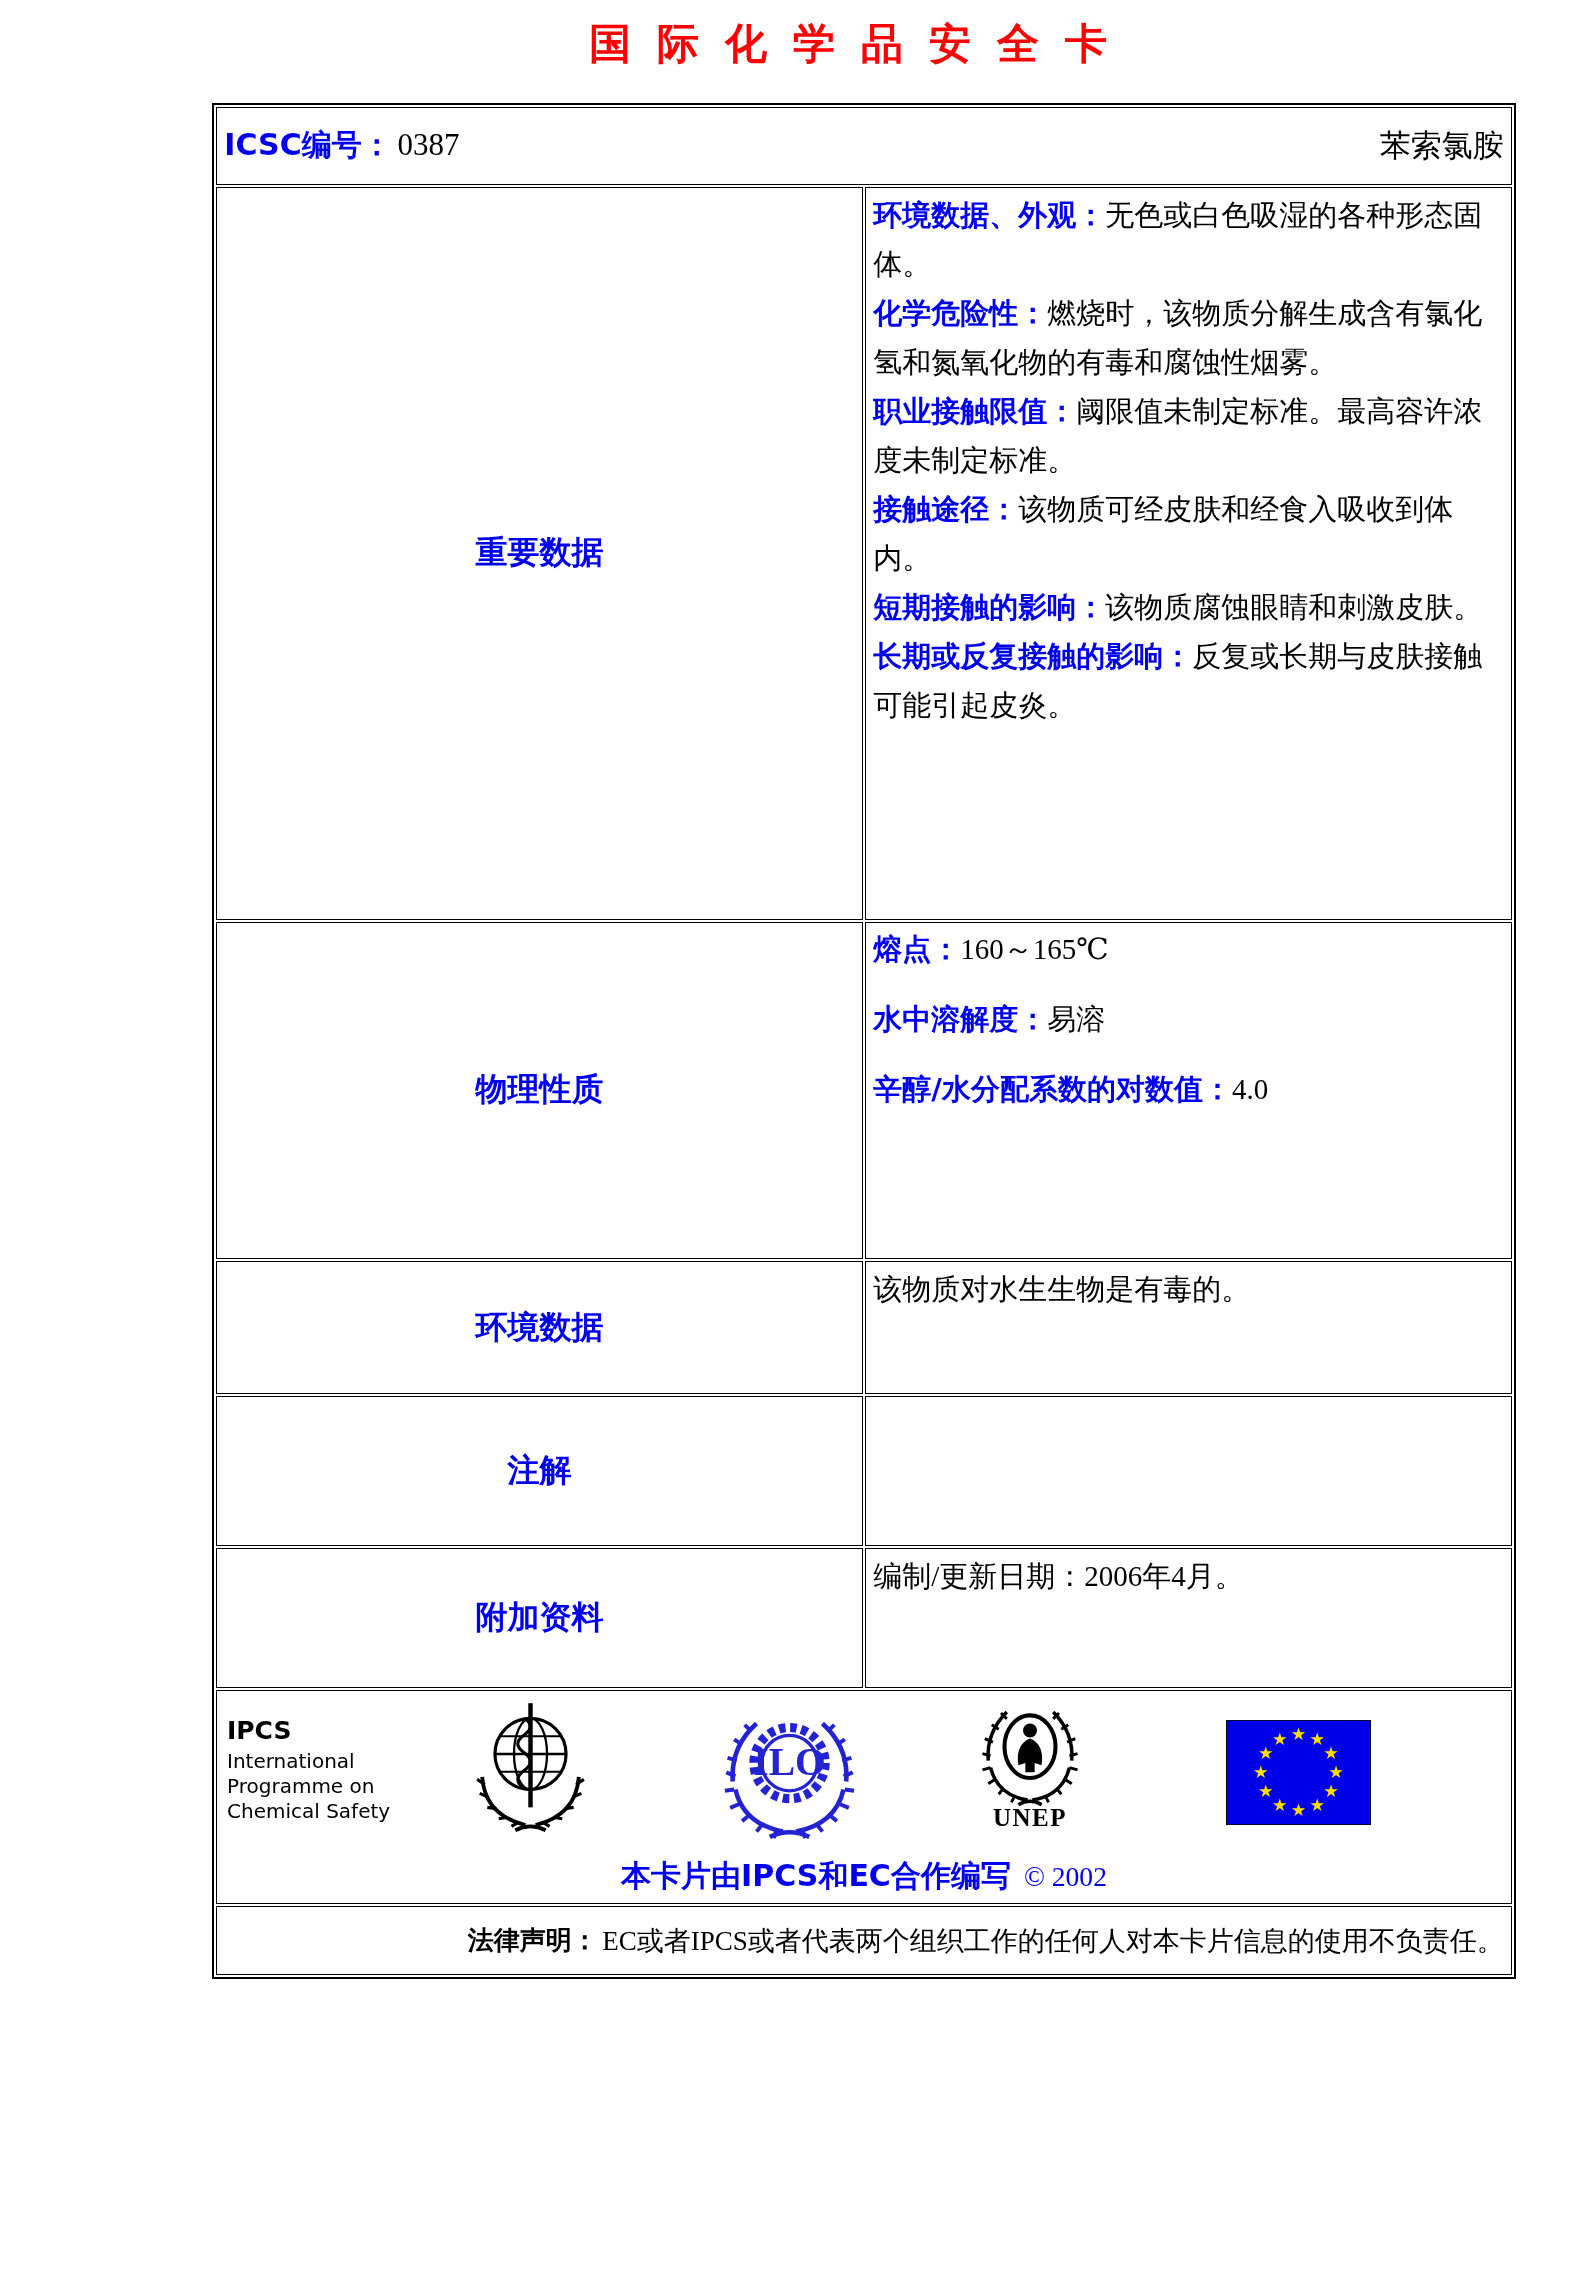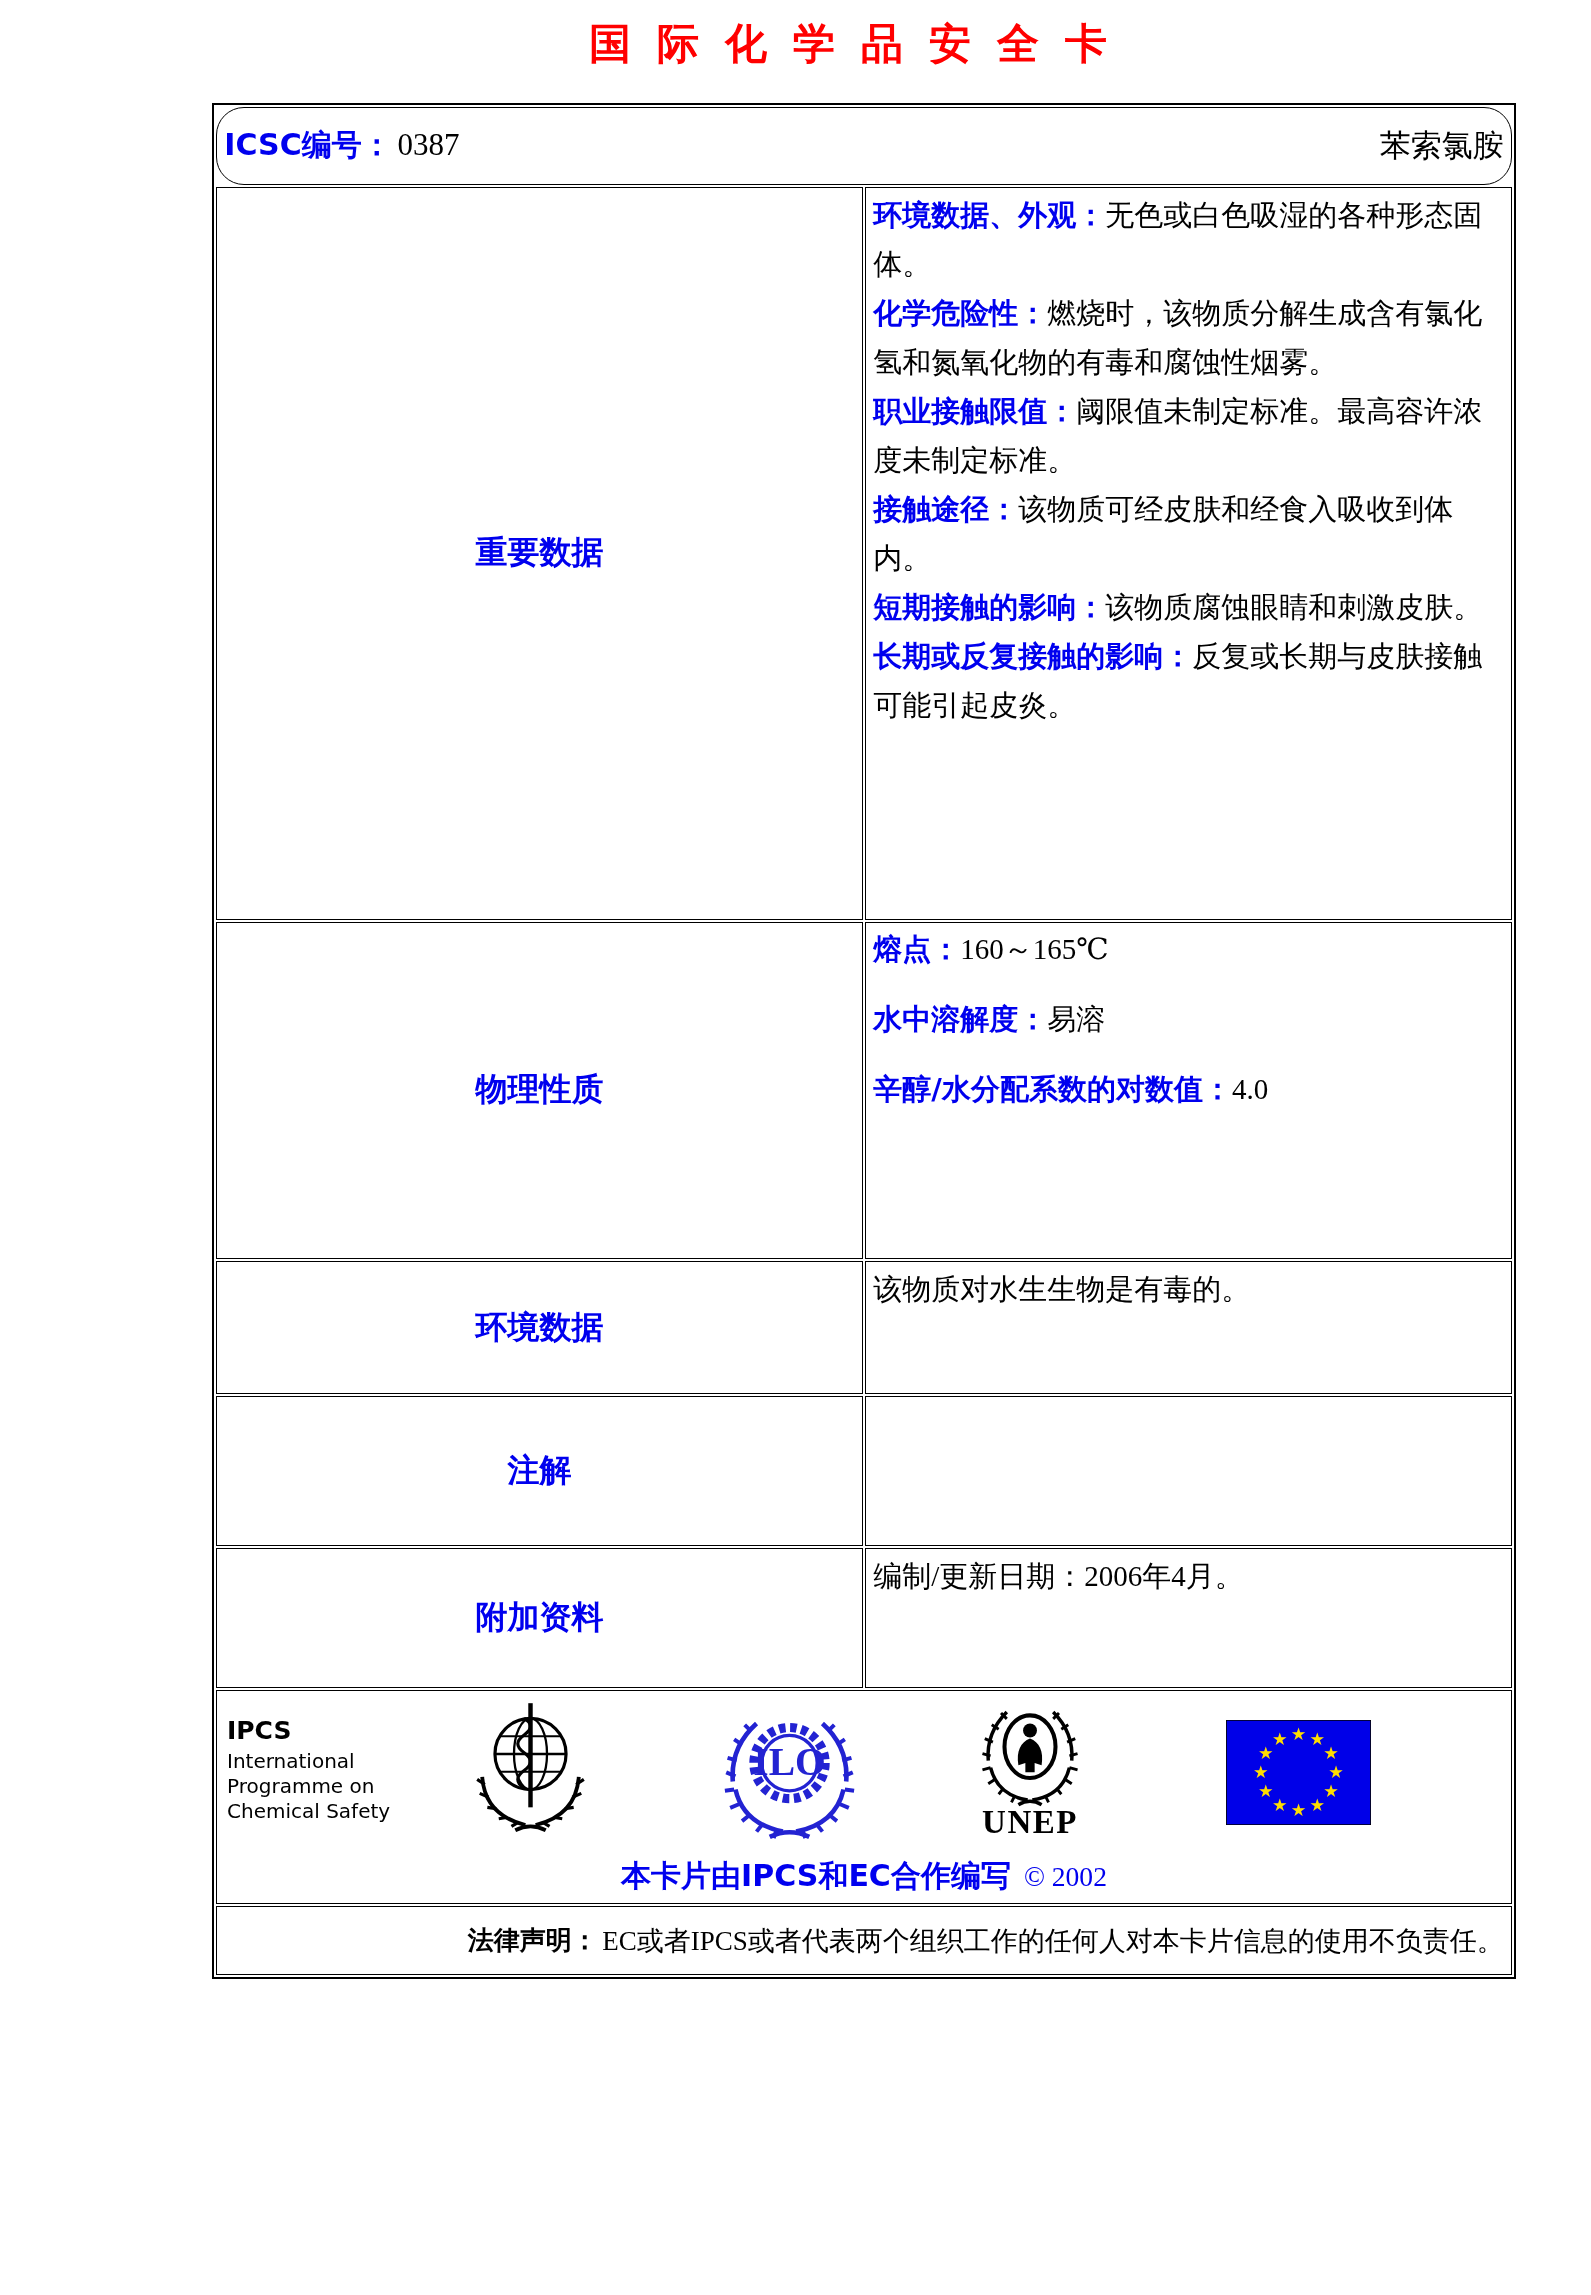--- a/index.html
+++ b/index.html
@@ -18,21 +18,21 @@
     border:2.9px solid #000;border-spacing:2.2px;border-collapse:separate;
     background:#fff;table-layout:fixed;
   }
   td{border:1.5px solid #000;vertical-align:top;padding:2.9px 7.3px;overflow:hidden;}
   td.label-cell{
     width:173px;text-align:center;vertical-align:middle;
     color:#0000ee;font-weight:bold;font-size:32px;
     font-family:"DejaVu Sans","Liberation Sans",sans-serif;
   }
   
-  .r1 td{height:70px;border-radius:28px;}
+  .r1 td{height:70px;}
   .r2 td{height:725px;}
   .r3 td{height:330px;}
   .r4 td{height:125px;}
   .r5 td{height:142px;}
   .r6 td{height:132px;}
   .r7 td{height:204px;}
   .r8 td{height:62px;}
 
   .idrow{display:flex;justify-content:space-between;align-items:center;height:100%;font-size:31px;}
   .idrow .key{color:#0000ee;font-weight:bold;font-size:30px;
@@ -49,21 +49,21 @@
 
   td.footer-cell{position:relative;padding:4px;}
   .ipcs-block{position:absolute;left:10px;top:25px;color:#000;
     font-family:"DejaVu Sans","Liberation Sans",sans-serif;}
   .ipcs-block .big{font-size:25px;font-weight:bold;margin-bottom:4.4px;}
   .ipcs-block .small{font-size:20px;line-height:25px;}
   .logo{position:absolute;}
   .logo-who{left:250px;top:7.3px;}
   .logo-ilo{left:500px;top:11.6px;}
   .logo-unep{left:755px;top:7.3px;text-align:center;}
-  .unep-word{font-size:33px;font-weight:bold;color:#000;letter-spacing:1.5px;
+  .unep-word{font-size:25px;font-weight:bold;color:#000;letter-spacing:1.5px;
     font-family:"Liberation Serif","DejaVu Serif",serif;margin-top:-5.8px;}
   .logo-eu{left:1009px;top:29px;}
   .footer-caption{
     position:absolute;bottom:5.8px;left:0;width:100%;text-align:center;
     color:#0000ee;font-size:30px;font-weight:bold;
     font-family:"DejaVu Sans","Liberation Sans",sans-serif;
   }
   .footer-caption .cp{font-weight:normal;font-family:"Liberation Serif","DejaVu Serif",serif;
     font-size:27.6px;margin-left:13px;}
 

